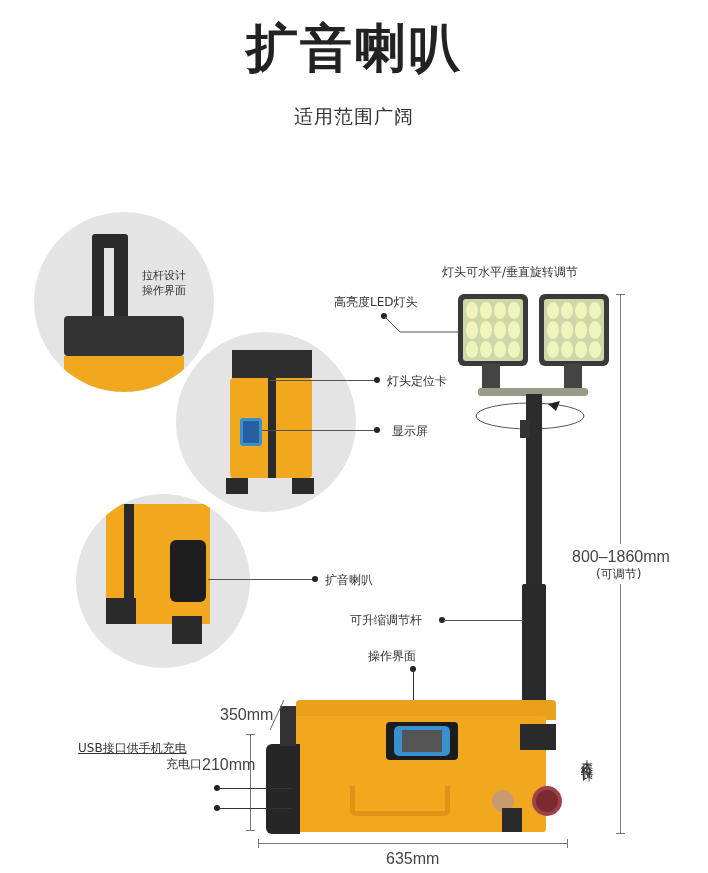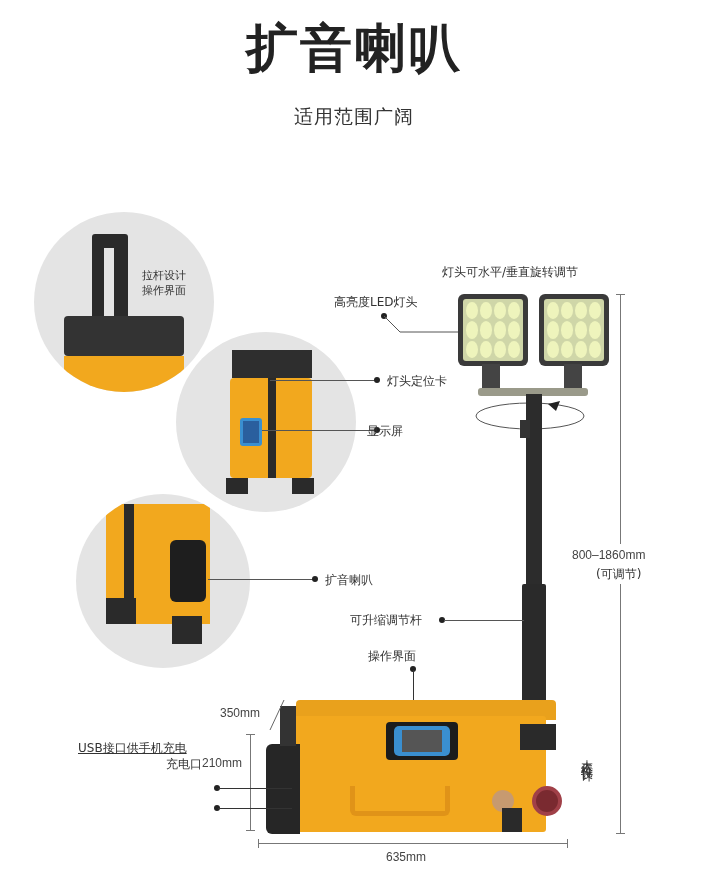--- a/index.html
+++ b/index.html
@@ -2,21 +2,21 @@
 <html><head>
 <meta charset="utf-8">
 <style>
   * { margin:0; padding:0; box-sizing:border-box; }
   html, body { width:708px; height:873px; background:#ffffff; overflow:hidden; }
   body { position:relative; font-family:"DejaVu Sans", "Liberation Sans", sans-serif; color:#333; }
   .abs { position:absolute; }
   .title { left:0; top:14px; width:708px; text-align:center; font-size:52px; font-weight:bold; color:#222; letter-spacing:2px; }
   .subtitle { left:0; top:104px; width:708px; text-align:center; font-size:19px; color:#333; letter-spacing:1px; }
   .lbl { font-size:12px; color:#333; white-space:nowrap; }
-  .dim { font-size:12px; color:#444; white-space:nowrap; font-family:"Liberation Sans", sans-serif; }
+  .dim { font-size:16px; color:#444; white-space:nowrap; font-family:"Liberation Sans", sans-serif; }
   .circle { border-radius:50%; background:#e4e4e4; overflow:hidden; }
   .dot { width:6px; height:6px; border-radius:50%; background:#222; }
   .hline { height:1px; background:#555; }
   .vline { width:1px; background:#777; }
   .yellow { background:#f2a81e; }
   .black { background:#2a2a2a; }
   .vtext { writing-mode:vertical-rl; font-size:12px; color:#333; letter-spacing:2px; }
 </style>
 </head>
 <body>
@@ -41,21 +41,21 @@
   <div class="abs black" style="left:50px;top:146px;width:22px;height:16px;"></div>
   <div class="abs black" style="left:116px;top:146px;width:22px;height:16px;"></div>
 </div>
 
 <div class="abs hline" style="left:270px;top:380px;width:105px;"></div>
 <div class="abs dot" style="left:374px;top:377px;"></div>
 <div class="abs lbl" style="left:387px;top:373px;">灯头定位卡</div>
 
 <div class="abs hline" style="left:262px;top:430px;width:113px;"></div>
 <div class="abs dot" style="left:374px;top:427px;"></div>
-<div class="abs lbl" style="left:367px;top:423px;">显示屏</div>
+<div class="abs lbl" style="left:392px;top:423px;">显示屏</div>
 
 <div class="abs circle" style="left:76px;top:494px;width:174px;height:174px;">
   <div class="abs yellow" style="left:30px;top:10px;width:104px;height:120px;"></div>
   <div class="abs black" style="left:48px;top:10px;width:10px;height:118px;"></div>
   <div class="abs" style="left:94px;top:46px;width:36px;height:62px;background:#1e1e1e;border-radius:6px;"></div>
   <div class="abs black" style="left:30px;top:104px;width:30px;height:26px;"></div>
   <div class="abs black" style="left:96px;top:122px;width:30px;height:28px;"></div>
 </div>
 <div class="abs hline" style="left:208px;top:579px;width:105px;"></div>
 <div class="abs dot" style="left:312px;top:576px;"></div>
@@ -112,21 +112,21 @@
 </svg>
 
 <div class="abs" style="left:526px;top:394px;width:16px;height:192px;background:#2c2c2c;"></div>
 <div class="abs" style="left:520px;top:420px;width:10px;height:18px;background:#333;"></div>
 <div class="abs" style="left:522px;top:584px;width:24px;height:120px;background:#2a2a2a;border-radius:2px;"></div>
 
 <div class="abs vline" style="left:620px;top:294px;height:540px;"></div>
 <div class="abs" style="left:616px;top:294px;width:9px;height:1px;background:#777;"></div>
 <div class="abs" style="left:616px;top:833px;width:9px;height:1px;background:#777;"></div>
 <div class="abs" style="left:580px;top:544px;width:84px;height:40px;background:#fff;"></div>
-<div class="abs dim" style="left:572px;top:548px;font-size:12px;">800–1860mm</div>
+<div class="abs dim" style="left:572px;top:548px;font-size:16px;">800–1860mm</div>
 <div class="abs lbl" style="left:596px;top:566px;font-size:12px;">(可调节)</div>
 
 <div class="abs lbl" style="left:350px;top:612px;">可升缩调节杆</div>
 <div class="abs dot" style="left:439px;top:617px;"></div>
 <div class="abs hline" style="left:444px;top:620px;width:80px;"></div>
 
 <div class="abs lbl" style="left:368px;top:648px;">操作界面</div>
 <div class="abs dot" style="left:410px;top:666px;"></div>
 <div class="abs vline" style="left:413px;top:670px;height:70px;background:#333;"></div>
 

